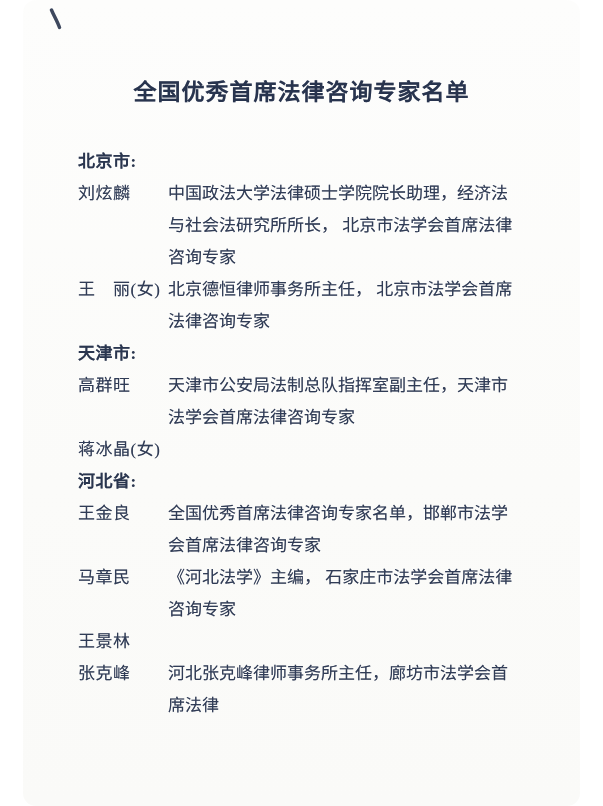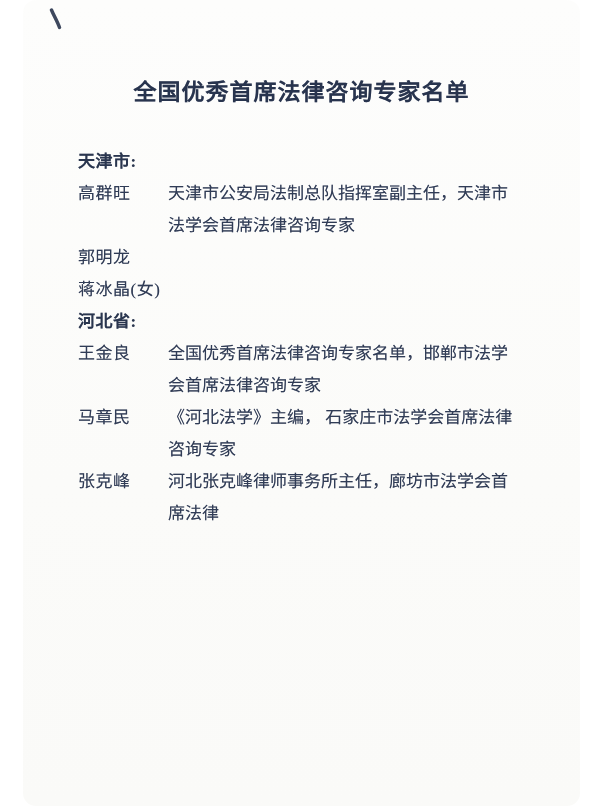--- a/index.html
+++ b/index.html
@@ -70,46 +70,57 @@
 <div class="page">
 
   <svg class="pen-mark" viewBox="0 0 14 24" xmlns="http://www.w3.org/2000/svg" aria-hidden="true">
     <path d="M2.5 2 C4.5 7, 8.5 13.5, 10.5 19.5" fill="none" stroke="#2e3850" stroke-width="3.4" stroke-linecap="round" opacity="0.92"></path>
   </svg>
 
   <h1 class="doc-title">全国优秀首席法律咨询专家名单</h1>
 
   <div class="content">
 
+    <div class="section">
+      <div class="region-heading">北京市:</div>
+      <div class="entry">
+        <div class="entry-name">刘炫麟</div>
+        <div class="entry-desc">中国政法大学法律硕士学院院长助理，经济法与社会法研究所所长， 北京市法学会首席法律咨询专家</div>
+      </div>
+      <div class="entry">
+        <div class="entry-name">王　丽(女)</div>
+        <div class="entry-desc">北京德恒律师事务所主任， 北京市法学会首席法律咨询专家</div>
+      </div>
+    </div>
 
     <div class="section">
       <div class="region-heading">天津市:</div>
       <div class="entry">
         <div class="entry-name">高群旺</div>
         <div class="entry-desc">天津市公安局法制总队指挥室副主任，天津市法学会首席法律咨询专家</div>
       </div>
       <div class="entry">
-        <div class="entry-name">郭明龙</div>
       </div>
       <div class="entry">
         <div class="entry-name">蒋冰晶(女)</div>
       </div>
     </div>
 
     <div class="section">
       <div class="region-heading">河北省:</div>
       <div class="entry">
         <div class="entry-name">王金良</div>
         <div class="entry-desc">全国优秀首席法律咨询专家名单，邯郸市法学会首席法律咨询专家</div>
       </div>
       <div class="entry">
         <div class="entry-name">马章民</div>
         <div class="entry-desc">《河北法学》主编， 石家庄市法学会首席法律咨询专家</div>
       </div>
       <div class="entry">
+        <div class="entry-name">王景林</div>
       </div>
       <div class="entry">
         <div class="entry-name">张克峰</div>
         <div class="entry-desc">河北张克峰律师事务所主任，廊坊市法学会首席法律</div>
       </div>
     </div>
 
   </div>
 </div>
 

